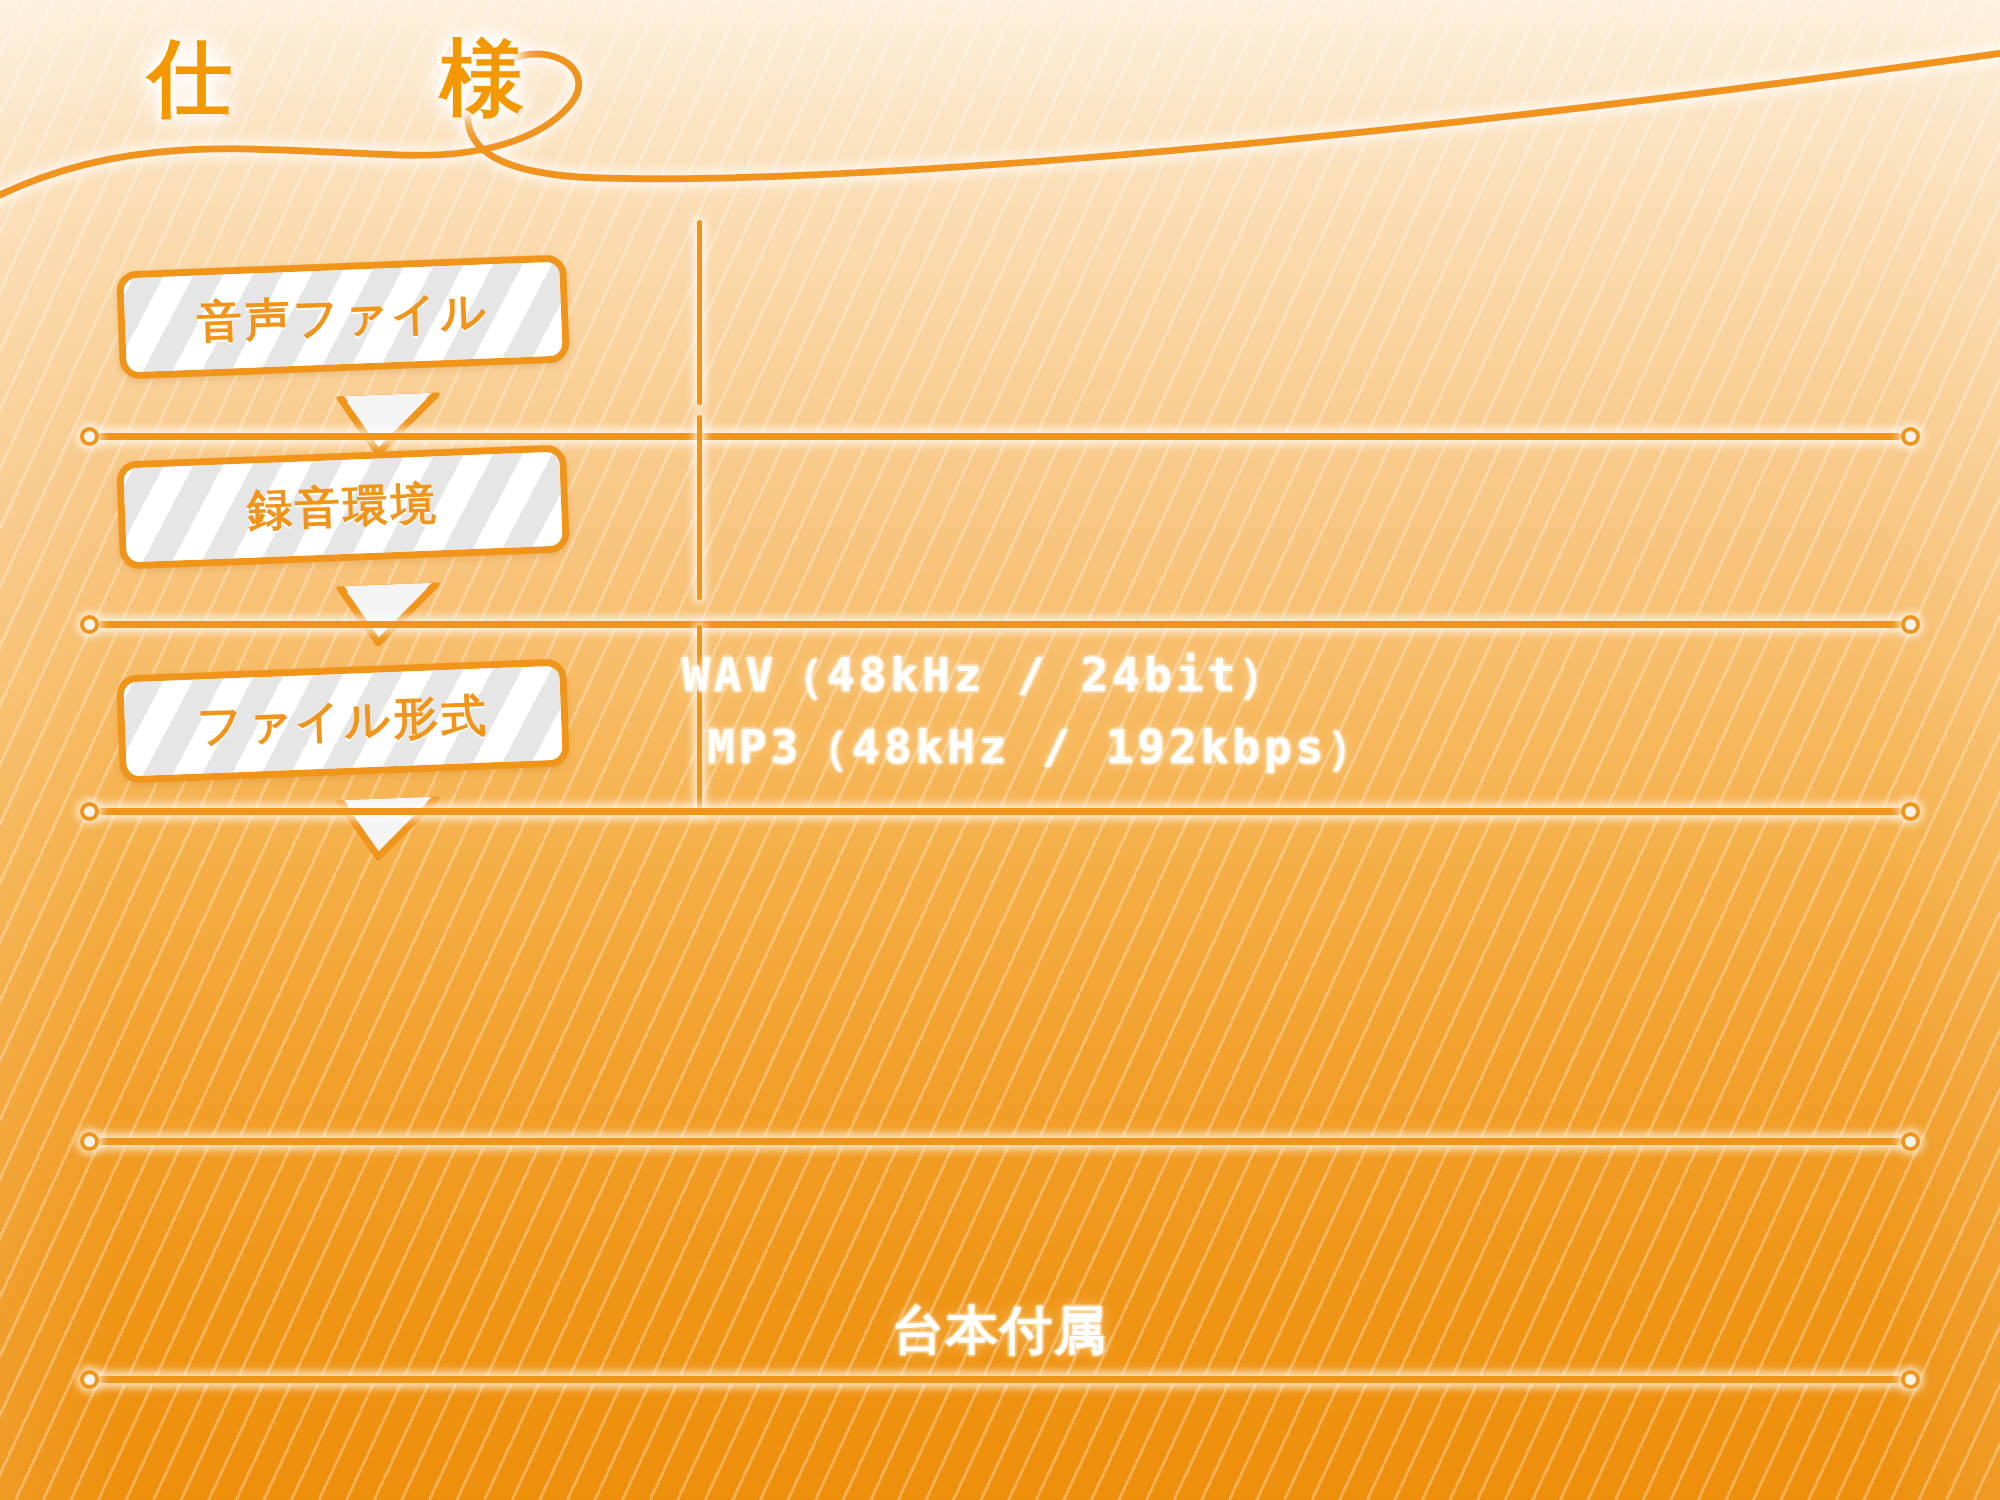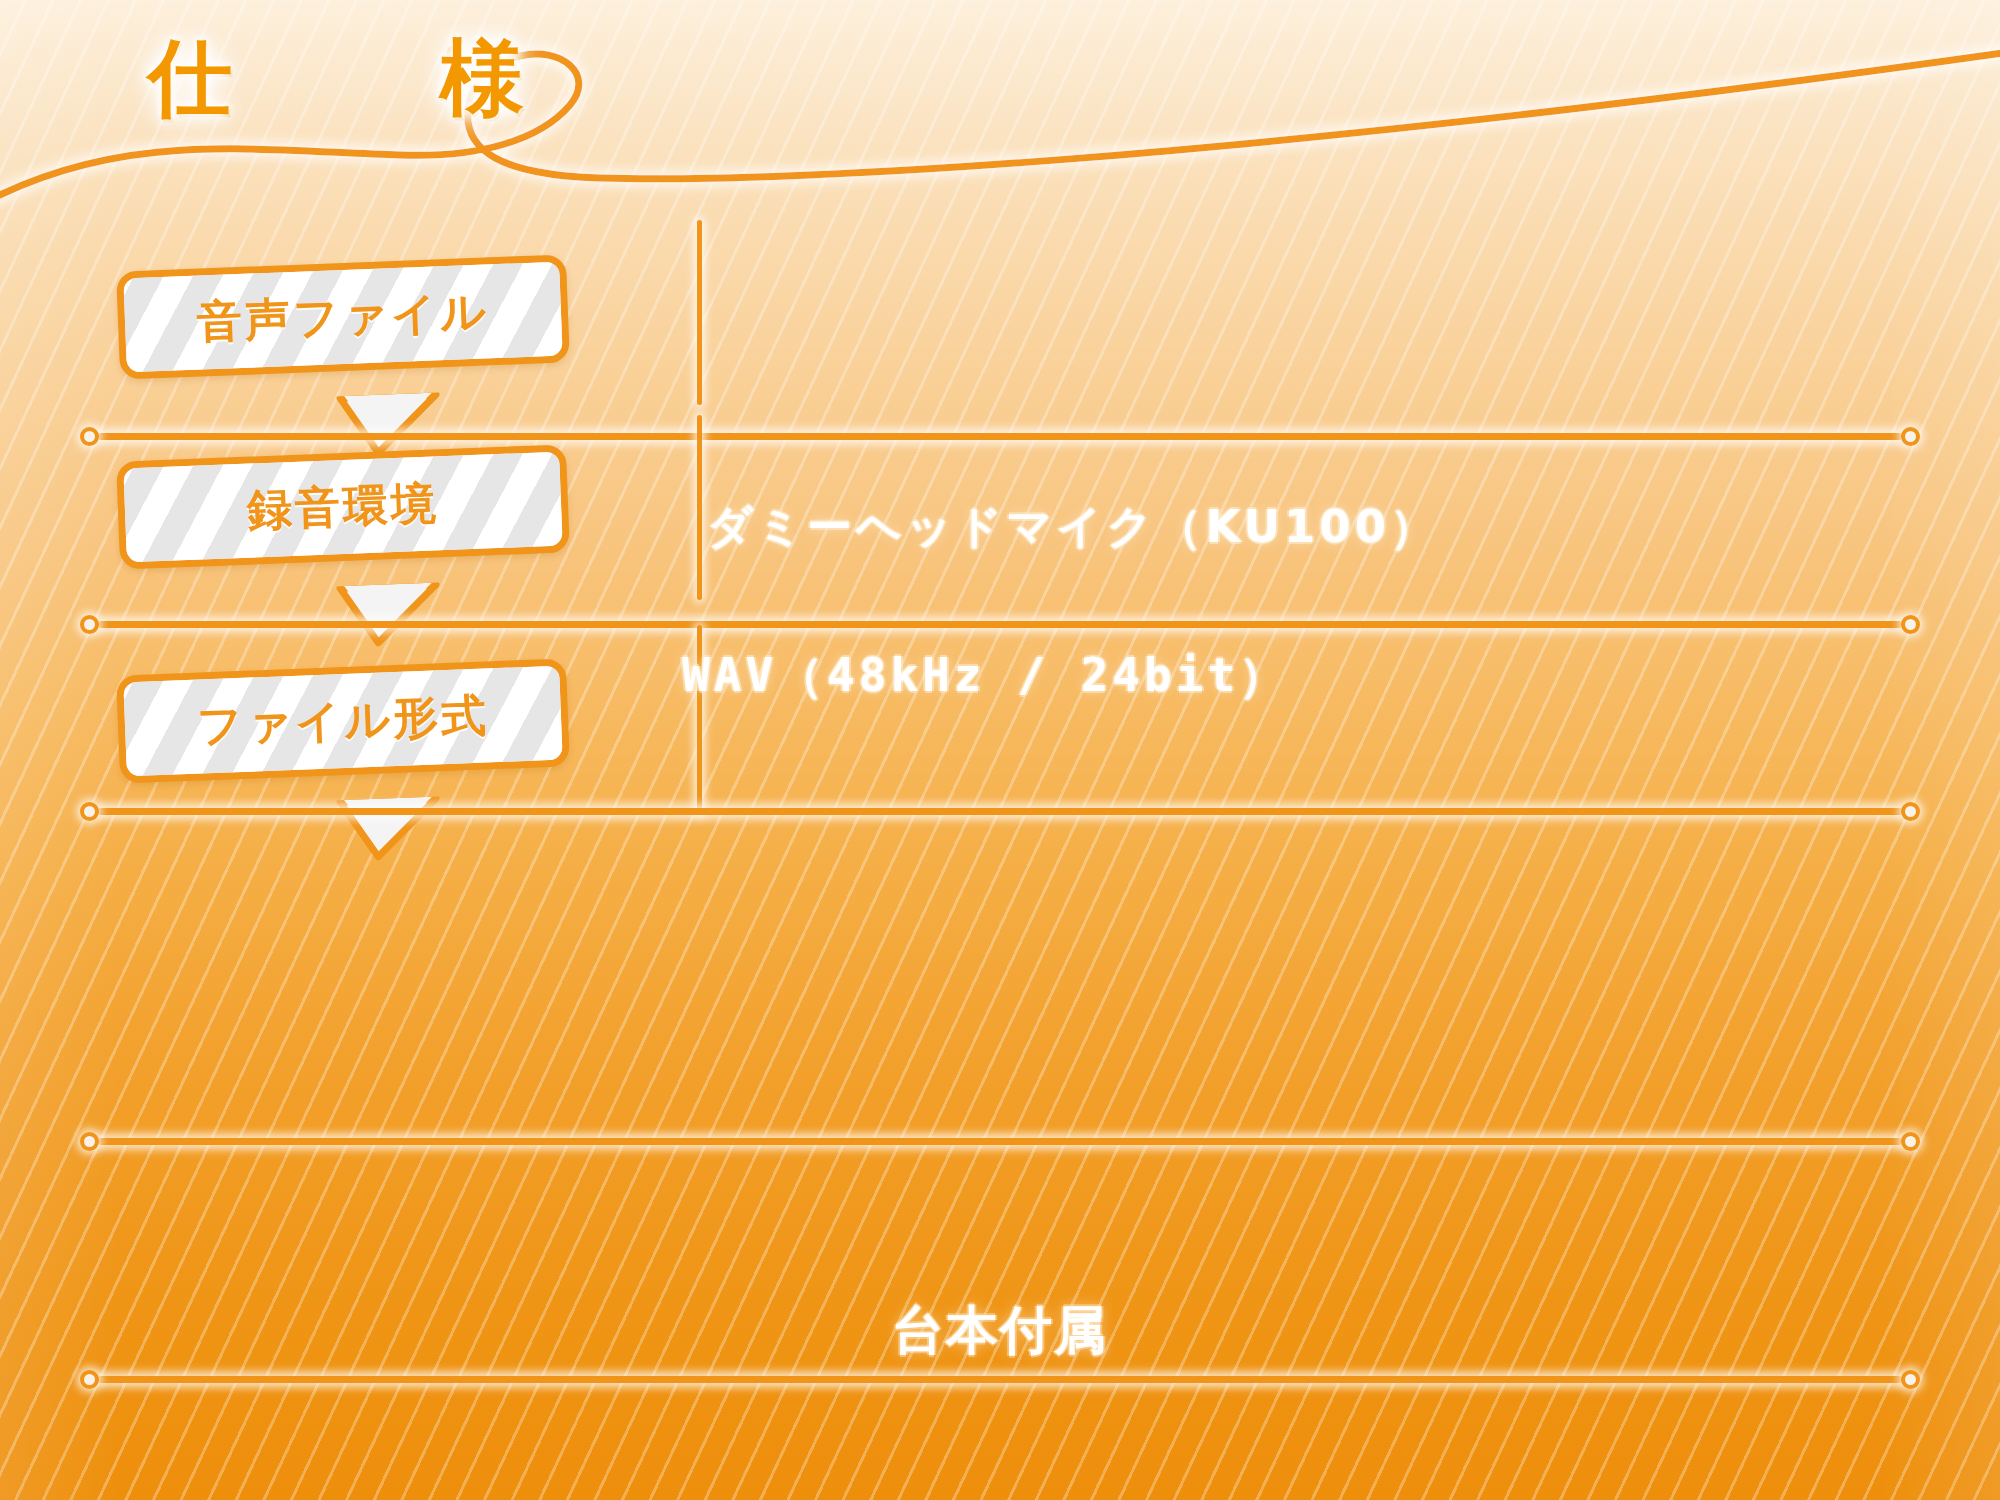--- a/index.html
+++ b/index.html
@@ -228,21 +228,20 @@
       <div class="tail">
         <svg width="110" height="62" viewBox="0 0 110 62">
           <path d="M 6 2 L 102 2 L 42 58 Z" fill="#f4f4f4" stroke="#f0941a" stroke-width="7" stroke-linejoin="round"></path>
           <path d="M 10 0 L 98 0 L 44 48 Z" fill="#f4f4f4"></path>
         </svg>
       </div>
     </div>
 
     <div class="vline" style="left:697px; top:-30px; height:185px;"></div>
 
-    <div class="value row2 white-plain" style="left:707px; top:52px;">ダミーヘッドマイク（KU100）</div>
   </div>
 
   <div class="divider" style="top:613px;">
     <div class="bar"></div>
     <div class="knob left"></div>
     <div class="knob right"></div>
   </div>
 
   <div class="row" style="top:635px;height:200px;">
     <div class="bubble" style="left:118px; top:32px;">
@@ -252,20 +251,21 @@
         <svg width="110" height="62" viewBox="0 0 110 62">
           <path d="M 6 2 L 102 2 L 42 58 Z" fill="#f4f4f4" stroke="#f0941a" stroke-width="7" stroke-linejoin="round"></path>
           <path d="M 10 0 L 98 0 L 44 48 Z" fill="#f4f4f4"></path>
         </svg>
       </div>
     </div>
 
     <div class="vline" style="left:697px; top:-10px; height:190px;"></div>
 
     <div class="value row3 white-plain" style="left:682px; top:10px;">WAV（48kHz / 24bit）</div>
+    <div class="value row3 white-plain" style="left:707px; top:82px;">MP3（48kHz / 192kbps）</div>
   </div>
 
   <div class="divider" style="top:800px;">
     <div class="bar"></div>
     <div class="knob left"></div>
     <div class="knob right"></div>
   </div>
 
 
   <div class="divider" style="top:1130px;">

